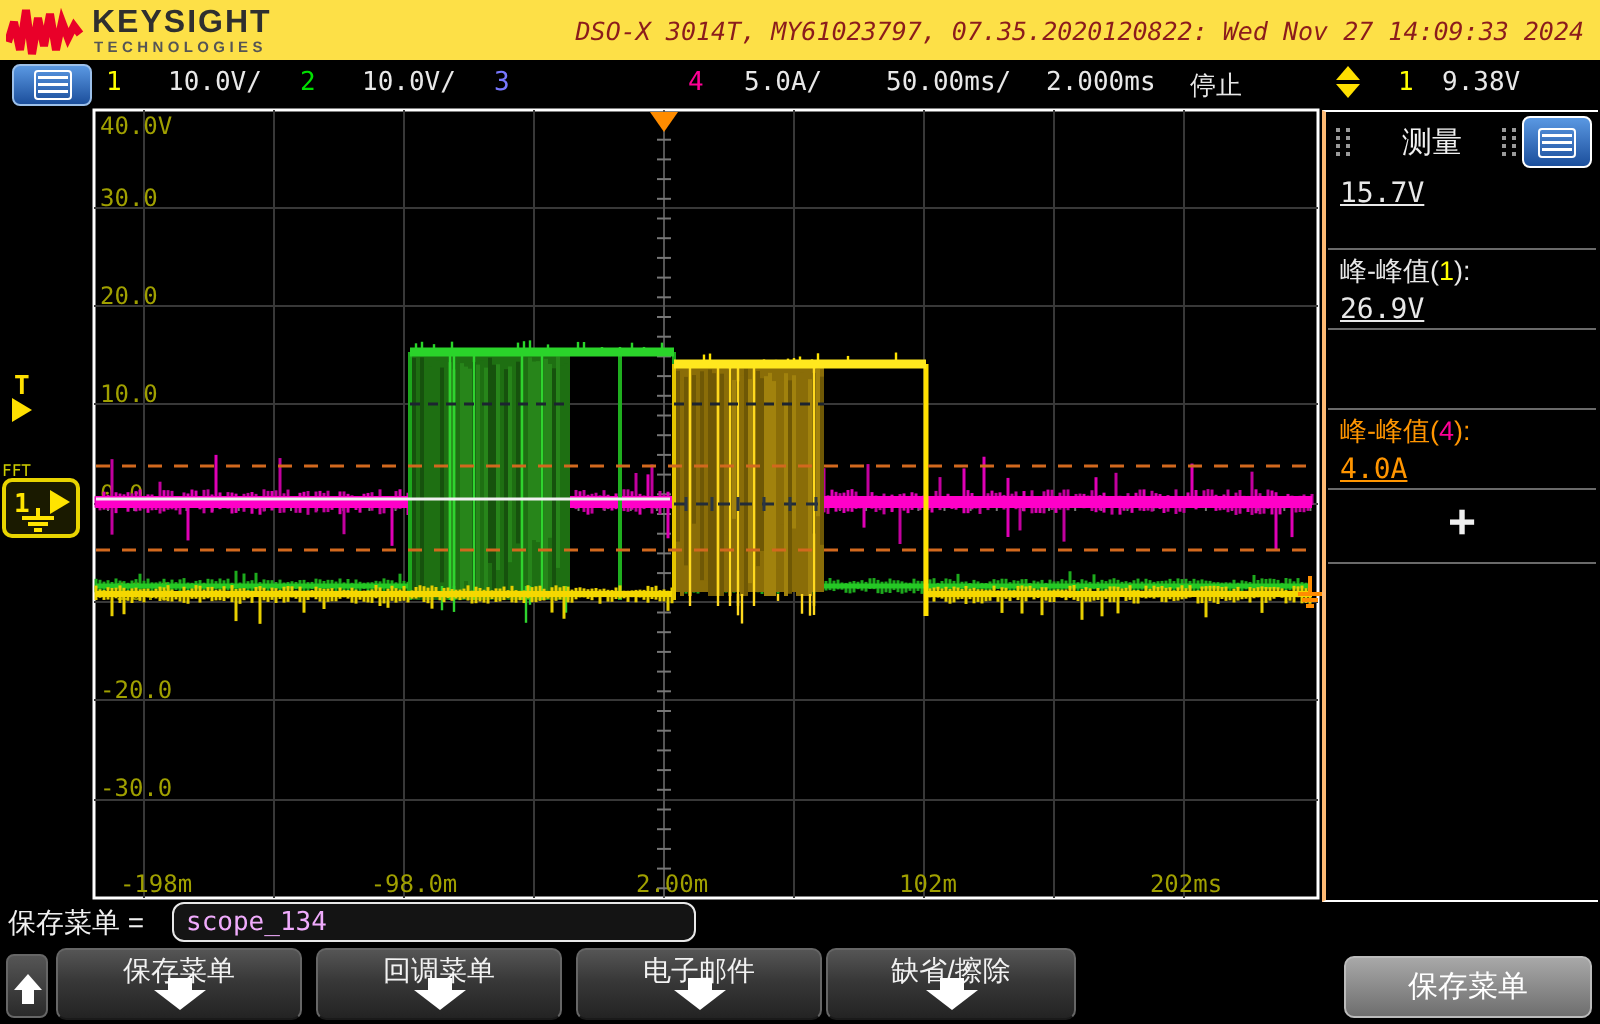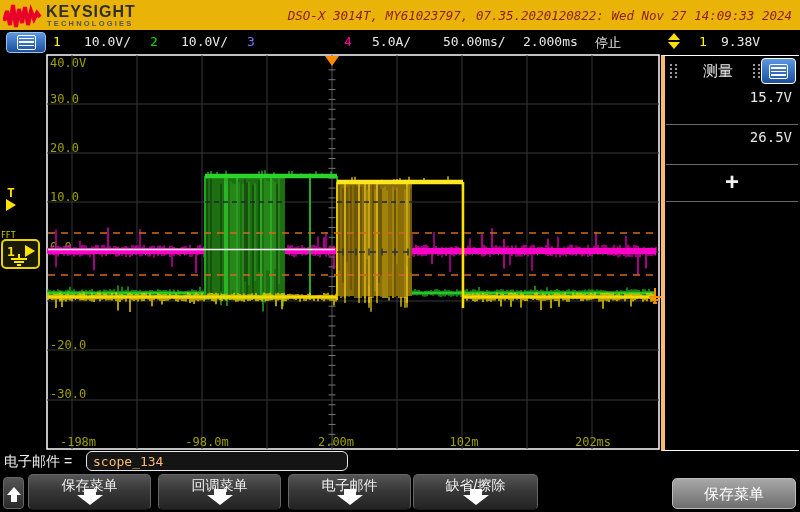--- a/index.html
+++ b/index.html
@@ -2,21 +2,21 @@
 <html><head>
 <meta charset="utf-8">
 <style>
   html,body{margin:0;padding:0;background:#000;}
   #screen{position:relative;width:800px;height:512px;background:#000;overflow:hidden;
           font-family:"Liberation Sans",sans-serif;}
   .abs{position:absolute;}
   .mono{font-family:"DejaVu Sans Mono",monospace;}
 
   
-  #top-header{left:0;top:0;width:800px;height:30px;background:#eab308;}
+  #top-header{left:0;top:0;width:800px;height:30px;background:#fde047;}
   #brand{left:46px;top:3px;color:#2f2f2f;font-weight:bold;font-size:16px;letter-spacing:1px;}
   #brand-sub{left:47px;top:19px;color:#555;font-size:7.5px;letter-spacing:2.2px;font-weight:bold;}
   #model-line{right:8px;top:8px;color:#8b1c1c;font-size:12.5px;white-space:nowrap;font-style:italic;}
 
   
   #channel-bar{left:0;top:30px;width:800px;height:23px;background:#000;color:#e8e8e8;font-size:13px;}
   #channel-bar span{position:absolute;top:4px;white-space:nowrap;}
   .ch1c{color:#ffff00;} .ch2c{color:#00e000;} .ch3c{color:#7878ff;} .ch4c{color:#ff0096;}
   .menu-btn{position:absolute;background:linear-gradient(#5a98e2,#1c4f9c);border:1px solid #9cc0ea;
             border-radius:4px;display:flex;align-items:center;justify-content:center;}
@@ -24,40 +24,40 @@
               background:repeating-linear-gradient(to bottom,transparent 0 2px,#fff 2px 3.5px);
               background-clip:content-box;padding:1px;}
   .updown{width:0;height:0;border-left:6px solid transparent;border-right:6px solid transparent;}
   .ud-up{border-bottom:7px solid #ffe000;} .ud-dn{border-top:7px solid #ffe000;margin-top:2px;}
   .sel-icon{position:absolute;left:770px;top:35px;width:23px;height:13px;border:1.5px dashed #ddd;border-radius:3px;}
   .sel-icon i{position:absolute;right:-4px;bottom:-5px;width:0;height:0;border-left:8px solid #fff;
               border-top:4px solid transparent;border-bottom:4px solid transparent;transform:rotate(32deg);}
 
   
   #meas-panel{left:661px;top:55px;width:138px;height:396px;background:#000;
-              border-left:4px solid #fdba74;border-bottom:1px solid #fff;border-top:1px solid #fff;
+              border-left:2px solid #fdba74;border-bottom:1px solid #fff;border-top:1px solid #fff;
               box-sizing:border-box;color:#e8e8e8;}
   #meas-header{position:relative;height:29px;}
   #meas-title{position:absolute;left:38px;top:6px;font-size:15px;color:#f0f0f0;}
   .drag-dots{position:absolute;top:8px;width:8px;height:14px;
              background:repeating-linear-gradient(to bottom,#9a9a9a 0 2px,transparent 2px 4px),
                         repeating-linear-gradient(to bottom,#9a9a9a 0 2px,transparent 2px 4px);
              background-size:2px 100%,2px 100%;background-position:0 0,5px 0;background-repeat:no-repeat;}
   #meas-menu-btn{right:3px;top:2px;width:33px;height:24px;border:1.5px solid #fff;}
   .meas-row{height:40px;border-bottom:1px solid #6a6a6a;margin:0 1px;padding:2px 6px 0 6px;
             box-sizing:border-box;color:#e8e8e8;}
   .meas-row.sel{color:#ff9500;}
   .meas-label{font-size:13.5px;}
-  .meas-value{text-align:right;font-size:14px;font-family:"DejaVu Sans Mono",monospace;padding-top:2px;}
+  .meas-value{text-align:left;font-size:14px;font-family:"DejaVu Sans Mono",monospace;padding-top:2px;text-decoration:underline;}
   #plus-row{height:36px;border-bottom:1px solid #6a6a6a;margin:0 1px;text-align:center;
             font-size:24px;font-weight:bold;color:#f0f0f0;line-height:34px;}
 
   
   #save-label{left:4px;top:453px;color:#f0f0f0;font-size:14px;}
-  #filename-input{left:86px;top:451px;width:248px;height:16px;background:#141414;color:#fdba74;
+  #filename-input{left:86px;top:451px;width:248px;height:16px;background:#141414;color:#f0abfc;
                   border:1.5px solid #e8e8e8;border-radius:6px;font-size:13px;
                   font-family:"DejaVu Sans Mono",monospace;padding:1px 6px;}
 
   
   .softkey{position:absolute;top:474px;width:123px;height:36px;border-radius:5px;
            background:linear-gradient(#555 0%,#383838 45%,#232323 100%);
            border:1px solid #666;border-bottom-color:#1a1a1a;box-sizing:border-box;
            color:#f2f2f2;font-size:14px;text-align:center;}
   .softkey .lbl{margin-top:2px;}
   .dn-arrow{position:absolute;bottom:4px;left:50%;margin-left:-13px;width:0;height:0;
@@ -120,27 +120,34 @@
       <div class="drag-dots" style="left:88px;"></div>
       <div class="menu-btn abs" id="meas-menu-btn">
         <div class="menu-glyph"></div>
       </div>
     </div>
     <div id="meas-list">
         <div class="meas-row">
           <div class="meas-value">15.7V</div>
         </div>
         <div class="meas-row">
-          <div class="meas-value">26.5V</div>
+          <div class="meas-label"><span>峰-峰值(</span><span style="color: rgb(255, 255, 0);">1</span><span>):</span></div>
+          <div class="meas-value">26.9V</div>
+        </div>
+        <div class="meas-row">
+        </div>
+        <div class="meas-row sel">
+          <div class="meas-label"><span>峰-峰值(</span><span style="color: rgb(255, 0, 150);">4</span><span>):</span></div>
+          <div class="meas-value">4.0A</div>
         </div>
       </div>
     <div id="plus-row">+</div>
   </div>
 
-  <div class="abs" id="save-label">电子邮件 =</div>
+  <div class="abs" id="save-label">保存菜单 =</div>
   <input class="abs" id="filename-input" value="scope_134" style="">
 
   <div id="up-btn">
       <div class="up-arrow"></div>
     </div>
   <div class="softkey" style="left:28px;">
     <div class="lbl">保存菜单</div>
     <div class="dn-arrow"></div>
   </div>
   <div class="softkey" style="left:158px;">

